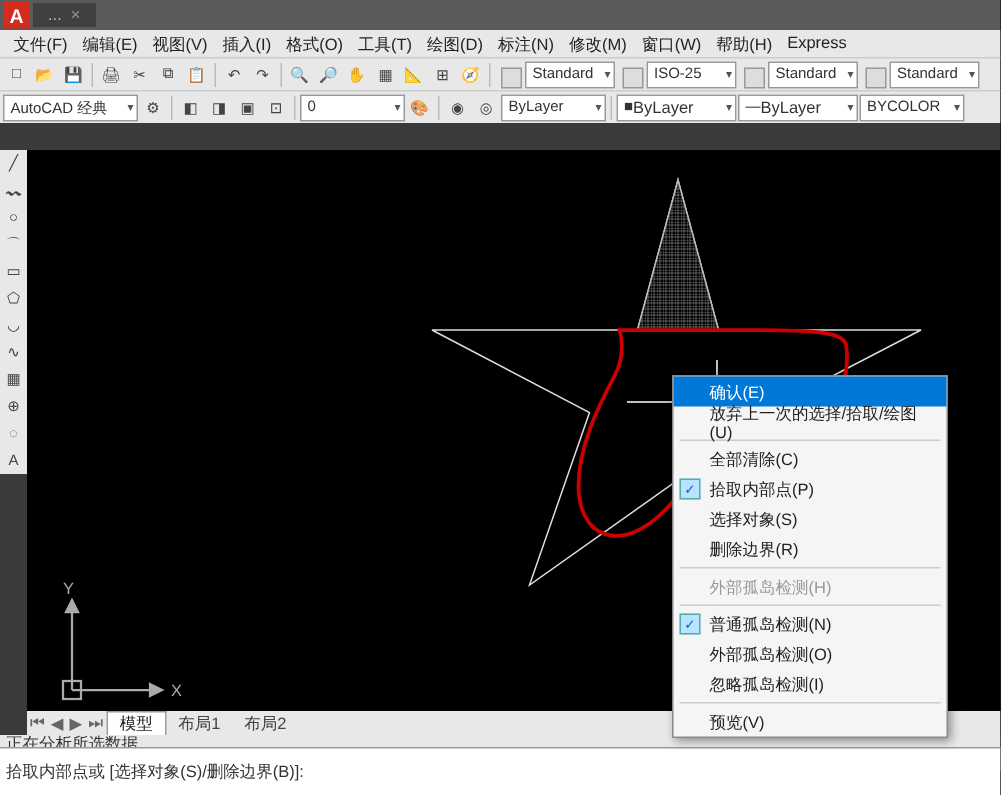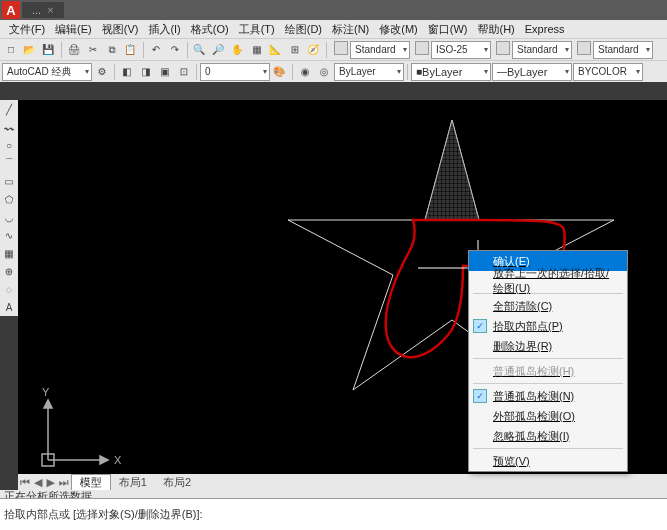--- a/index.html
+++ b/index.html
@@ -13,30 +13,30 @@
 .title-tab .close { margin-left: 6px; color: #999; }
 
 .menu-bar { background: #e8e8e8; height: 18px; display: flex; align-items: center; padding-left: 4px; }
 .menu-item { color: #222; padding: 0 5px; font-size: 11px; cursor: default; }
 
 .toolbar-row { background: #e8e8e8; height: 22px; display: flex; align-items: center; padding: 0 2px; border-top: 1px solid #ccc; gap: 1px; }
 .tool-btn { width: 18px; height: 18px; background: #e8e8e8; border: 1px solid transparent; display: inline-flex; align-items: center; justify-content: center; font-size: 10px; color: #444; cursor: pointer; }
 .tool-sep { width: 1px; height: 16px; background: #bbb; margin: 0 2px; }
 .tool-dropdown { height: 18px; background: #fff; border: 1px solid #999; padding: 0 14px 0 4px; font-size: 10px; color: #333; display: inline-flex; align-items: center; position: relative; }
 .tool-dropdown::after { content: "▾"; position: absolute; right: 2px; font-size: 8px; color: #555; }
-.style-box { display: flex; align-items: flex-start; gap: 2px; margin-left: 4px; }
+.style-box { display: flex; align-items: flex-end; gap: 2px; margin-left: 4px; }
 .style-icon { width: 14px; height: 14px; background: #ddd; border: 1px solid #999; }
 
 .left-toolbar { position: absolute; left: 0; top: 100px; width: 18px; background: #e8e8e8; display: flex; flex-direction: column; }
 .left-toolbar .tool-btn { width: 18px; height: 18px; }
 
 .canvas { position: absolute; left: 18px; right: 0; top: 100px; bottom: 40px; background: #000; overflow: hidden; }
 .canvas svg { position: absolute; inset: 0; }
 
-.context-menu { position: absolute; left: 468px; top: 250px; width: 160px; background: #f5f5f5; border: 1px solid #888; box-shadow: 2px 2px 6px rgba(0,0,0,0.4); z-index: 100; text-decoration: underline; }
+.context-menu { position: absolute; left: 448px; top: 250px; width: 184px; background: #f5f5f5; border: 1px solid #888; box-shadow: 2px 2px 6px rgba(0,0,0,0.4); z-index: 100; }
 .ctx-item { height: 20px; display: flex; align-items: center; padding: 0 8px 0 24px; font-size: 11px; color: #222; position: relative; cursor: default; }
 .ctx-item.highlighted { background: #0078d7; color: #fff; }
 .ctx-item.disabled { color: #999; }
 .ctx-check { position: absolute; left: 4px; width: 14px; height: 14px; background: #bae3ff; border: 1px solid #5aa; display: flex; align-items: center; justify-content: center; font-size: 9px; color: #06c; }
 .ctx-sep { height: 1px; background: #ccc; margin: 2px 4px; }
 
 .bottom-tabs { position: absolute; left: 18px; right: 0; bottom: 40px; height: 16px; background: #e8e8e8; display: flex; align-items: center; font-size: 10px; }
 .model-tab { padding: 0 8px; background: #fff; border: 1px solid #999; border-bottom: none; color: #222; }
 .layout-tab { padding: 0 8px; color: #444; }
 .tab-nav { padding: 0 2px; color: #666; }
@@ -193,25 +193,28 @@
     </div>
     <div class="ctx-sep"></div>
     <div class="ctx-item">
       <span>全部清除(C)</span>
     </div>
     <div class="ctx-item">
       <span class="ctx-check">✓</span>
       <span>拾取内部点(P)</span>
     </div>
     <div class="ctx-item">
+      <span>选择对象(S)</span>
+    </div>
+    <div class="ctx-item">
       <span>删除边界(R)</span>
     </div>
     <div class="ctx-sep"></div>
     <div class="ctx-item disabled">
-      <span>普通孤岛检测(H)</span>
+      <span>外部孤岛检测(H)</span>
     </div>
     <div class="ctx-sep"></div>
     <div class="ctx-item">
       <span class="ctx-check">✓</span>
       <span>普通孤岛检测(N)</span>
     </div>
     <div class="ctx-item">
       <span>外部孤岛检测(O)</span>
     </div>
     <div class="ctx-item">

